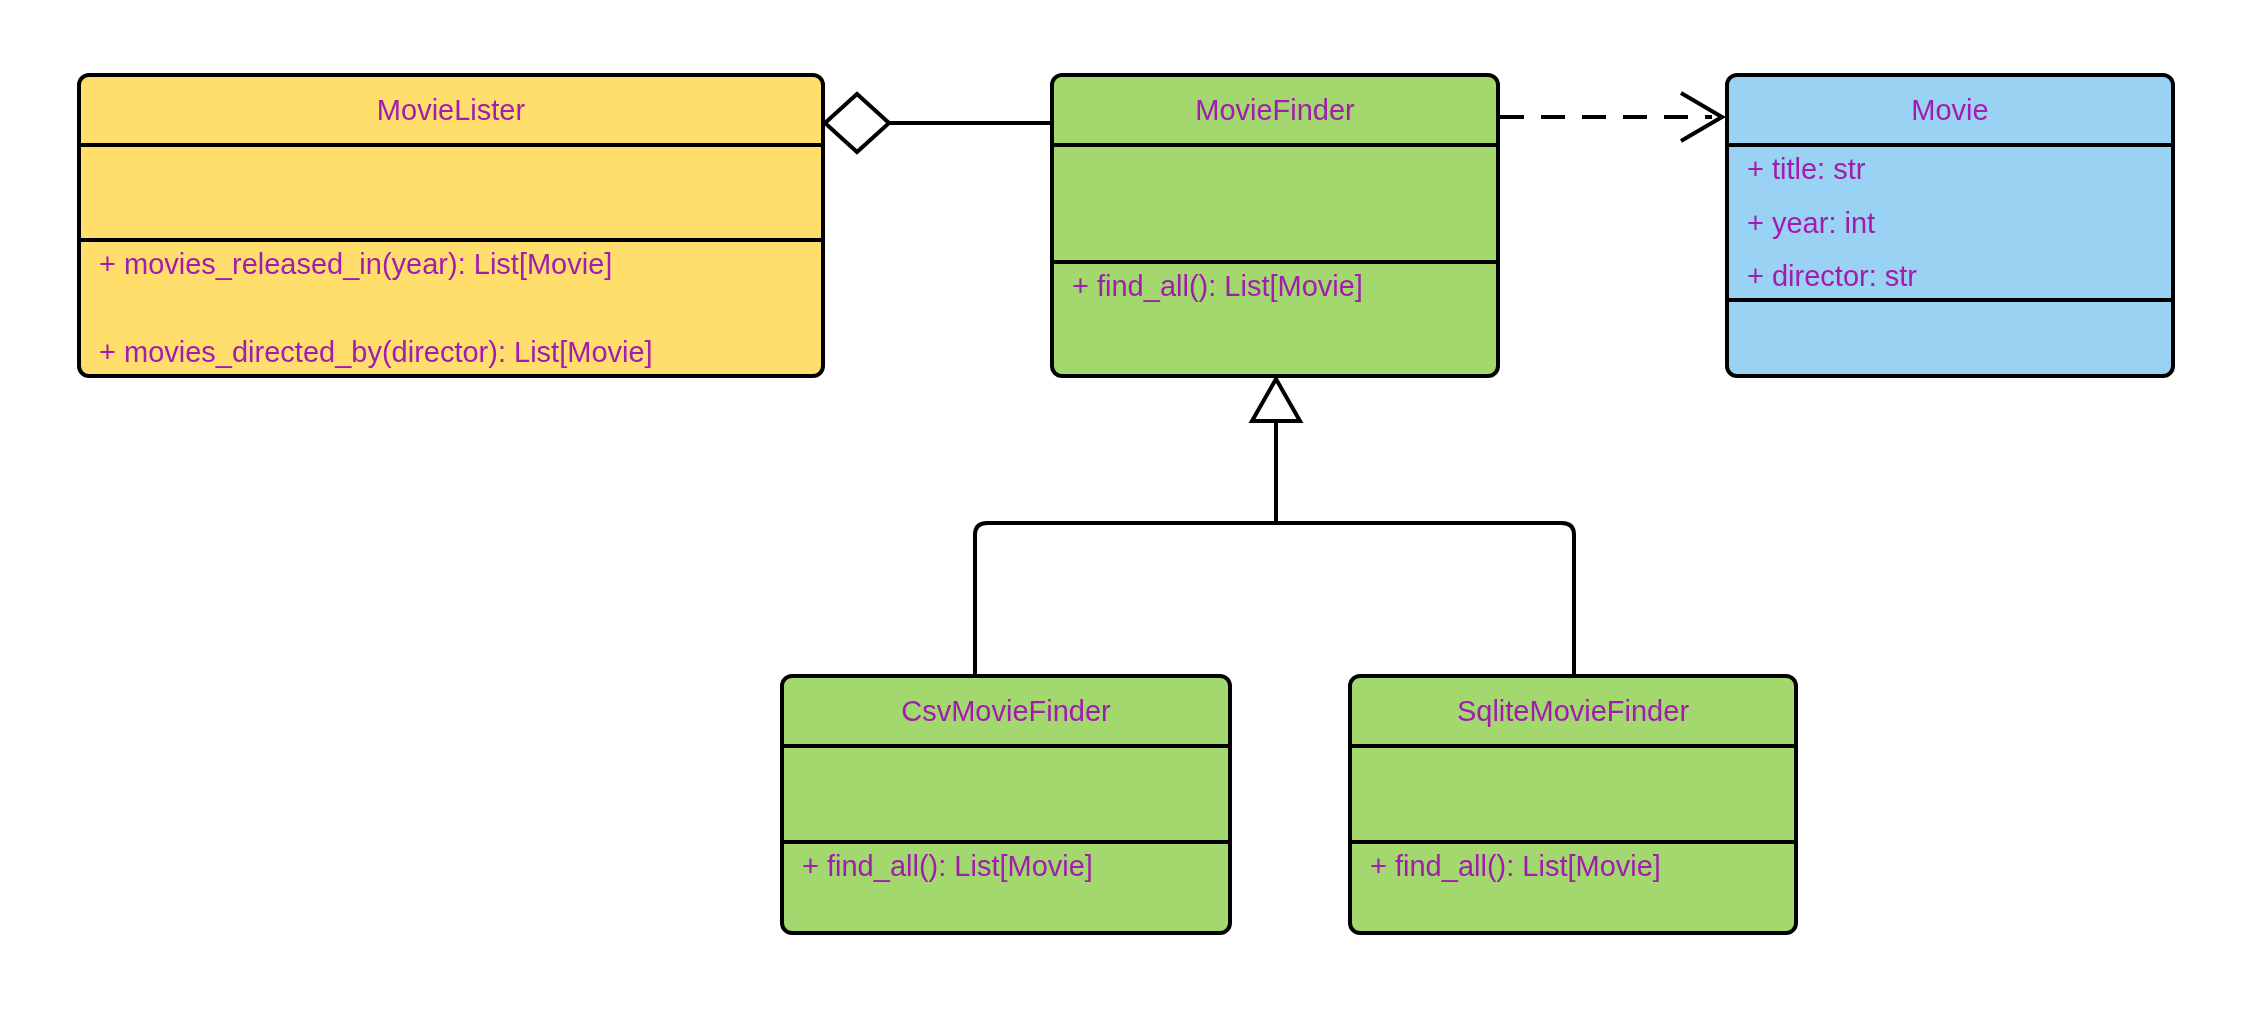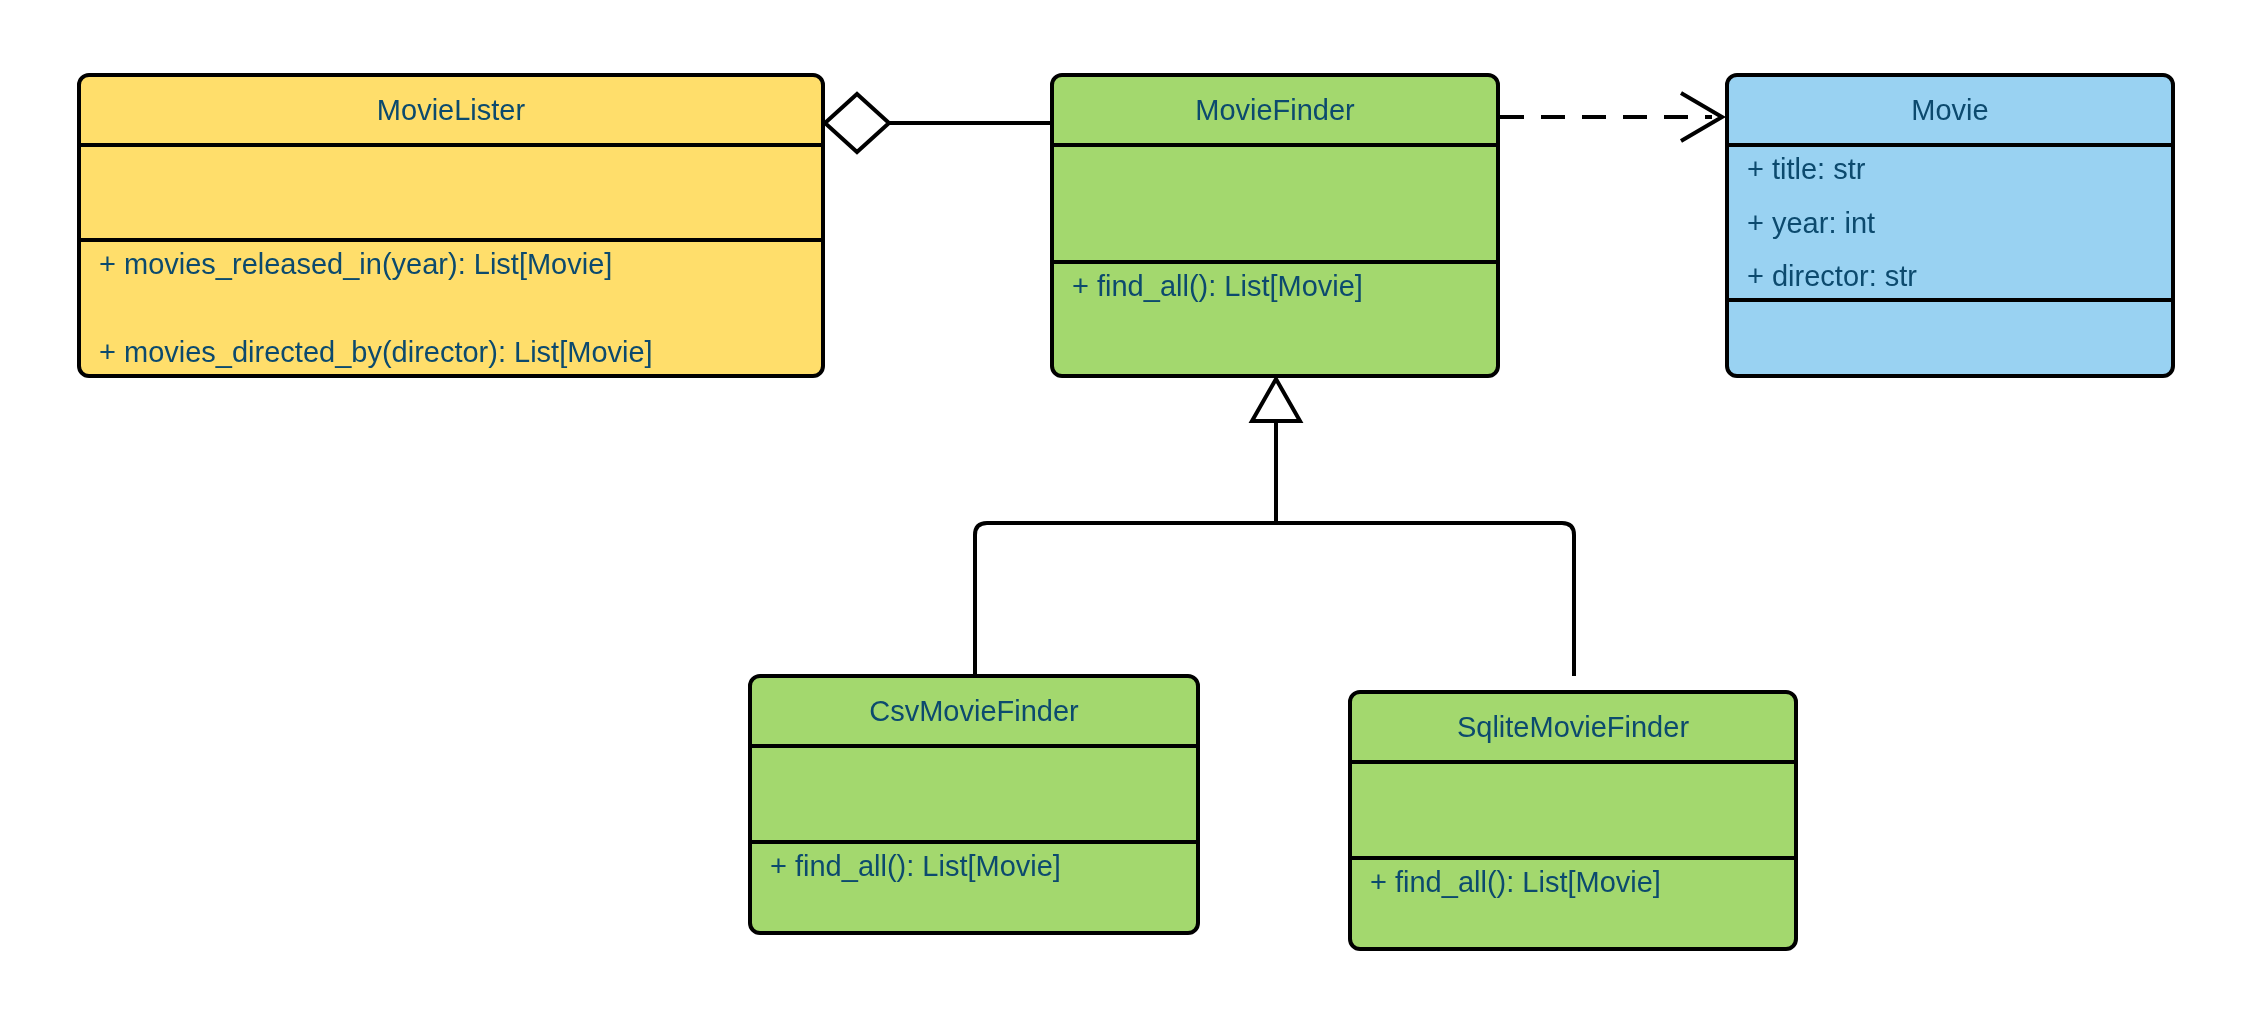--- a/index.html
+++ b/index.html
@@ -6,21 +6,21 @@
   body { width: 2250px; height: 1011px; font-family: "Liberation Sans", sans-serif; }
   #diagram { position: relative; width: 2250px; height: 1011px; background: #ffffff; overflow: hidden; }
 
   .uml-class {
     position: absolute;
     border: 4px solid #000;
     border-radius: 12px;
     box-sizing: border-box;
     display: flex;
     flex-direction: column;
-    color: #0c4a6e;
+    color: #a21caf;
   }
   .compartment { box-sizing: border-box; overflow: hidden; }
   .compartment.sep { border-top: 4px solid #000; }
   .title-compartment {
     display: flex; align-items: center; justify-content: center;
     font-size: 29px;
   }
   .members-compartment {
     display: flex; flex-direction: column; justify-content: space-between;
     padding: 0 18px;
@@ -37,21 +37,21 @@
   #moviefinder { left: 1050px; top: 73px; width: 450px; height: 305px; }
   #moviefinder .title-compartment   { height: 66px; border-radius: 20px; }
   #moviefinder .attrs-compartment   { height: 117px; }
   #moviefinder .methods-compartment { flex: 1; }
 
   #movie { left: 1725px; top: 73px; width: 450px; height: 305px; }
   #movie .title-compartment   { height: 66px; }
   #movie .attrs-compartment   { height: 155px; }
   #movie .methods-compartment { flex: 1; }
 
-  #csvmoviefinder { left: 748px; top: 674px; width: 452px; height: 261px; }
+  #csvmoviefinder { left: 780px; top: 674px; width: 452px; height: 261px; }
   #sqlitemoviefinder { left: 1348px; top: 674px; width: 450px; height: 261px; }
   #csvmoviefinder .title-compartment, #sqlitemoviefinder .title-compartment { height: 66px; }
   #csvmoviefinder .attrs-compartment, #sqlitemoviefinder .attrs-compartment { height: 96px; }
   #csvmoviefinder .methods-compartment, #sqlitemoviefinder .methods-compartment { flex: 1; }
 
   svg#connector-layer { position: absolute; left: 0; top: 0; width: 2250px; height: 1011px; }
   .conn-stroke { stroke: #000; stroke-width: 4; fill: none; }
   .conn-fill-hollow { fill: #fff; stroke: #000; stroke-width: 4; }
 </style>
 </head>
@@ -106,21 +106,21 @@
   </div>
 
   <div id="csvmoviefinder" class="uml-class" style="background-color: rgb(163, 216, 110);">
     <div class="compartment title-compartment">CsvMovieFinder</div>
     <div class="compartment sep attrs-compartment"></div>
     <div class="compartment sep members-compartment methods-compartment">
       <div class="member-line">+ find_all(): List[Movie]</div>
     </div>
   </div>
 
-  <div id="sqlitemoviefinder" class="uml-class" style="background-color: rgb(163, 216, 110); margin-top: 16px;">
+  <div id="sqlitemoviefinder" class="uml-class" style="background-color: rgb(163, 216, 110);">
     <div class="compartment title-compartment">SqliteMovieFinder</div>
     <div class="compartment sep attrs-compartment"></div>
     <div class="compartment sep members-compartment methods-compartment">
       <div class="member-line">+ find_all(): List[Movie]</div>
     </div>
   </div>
 
 </div>
 
 </body></html>

